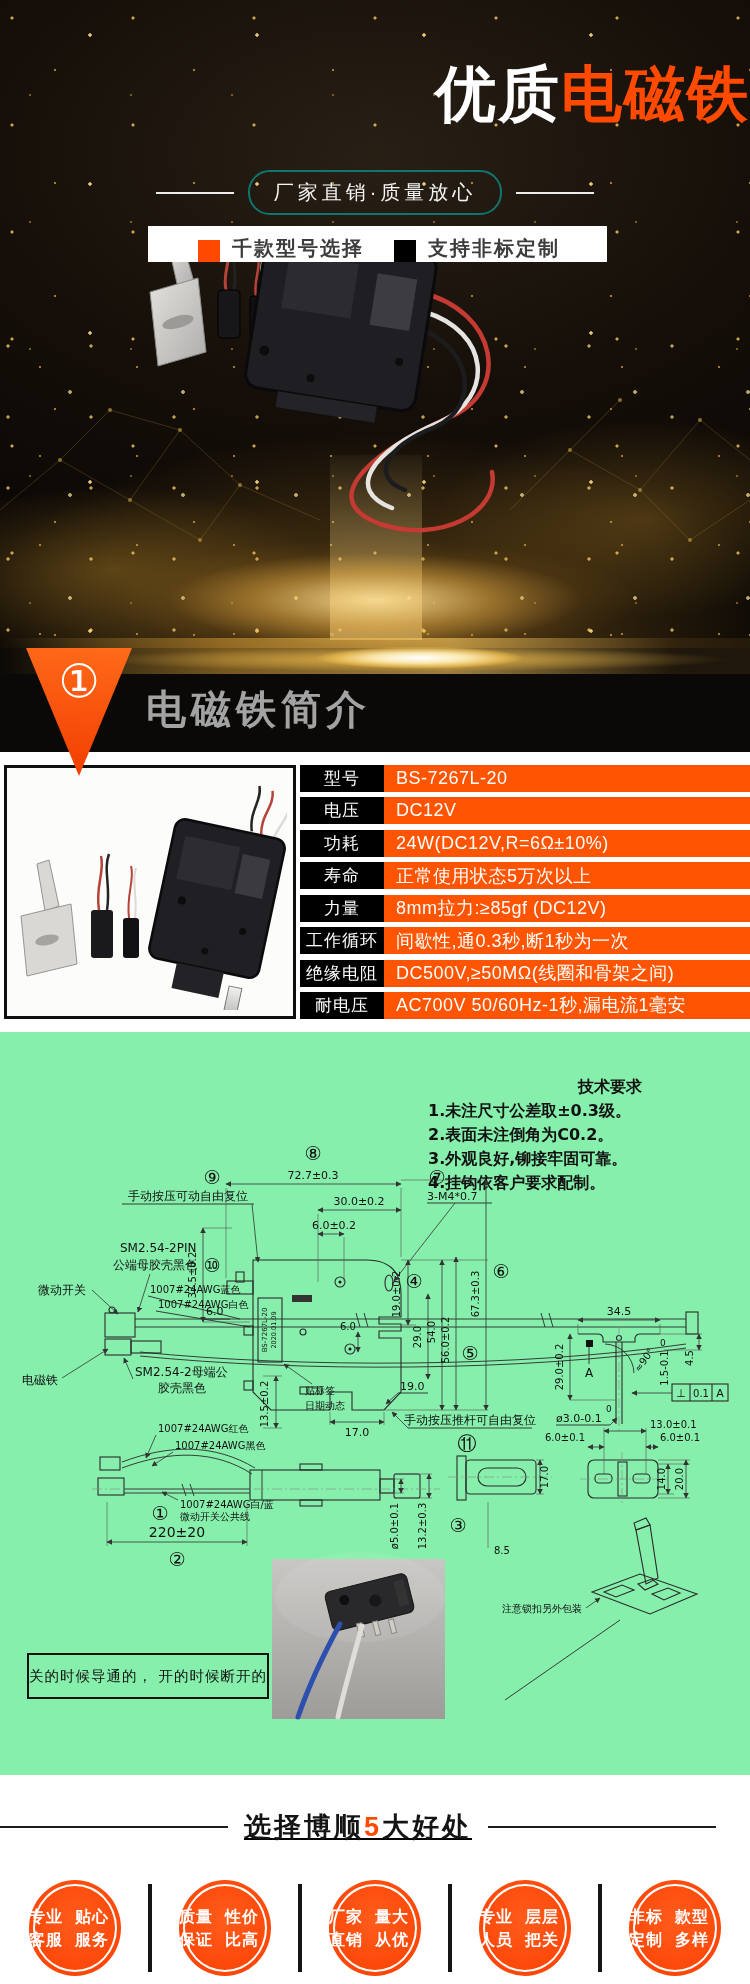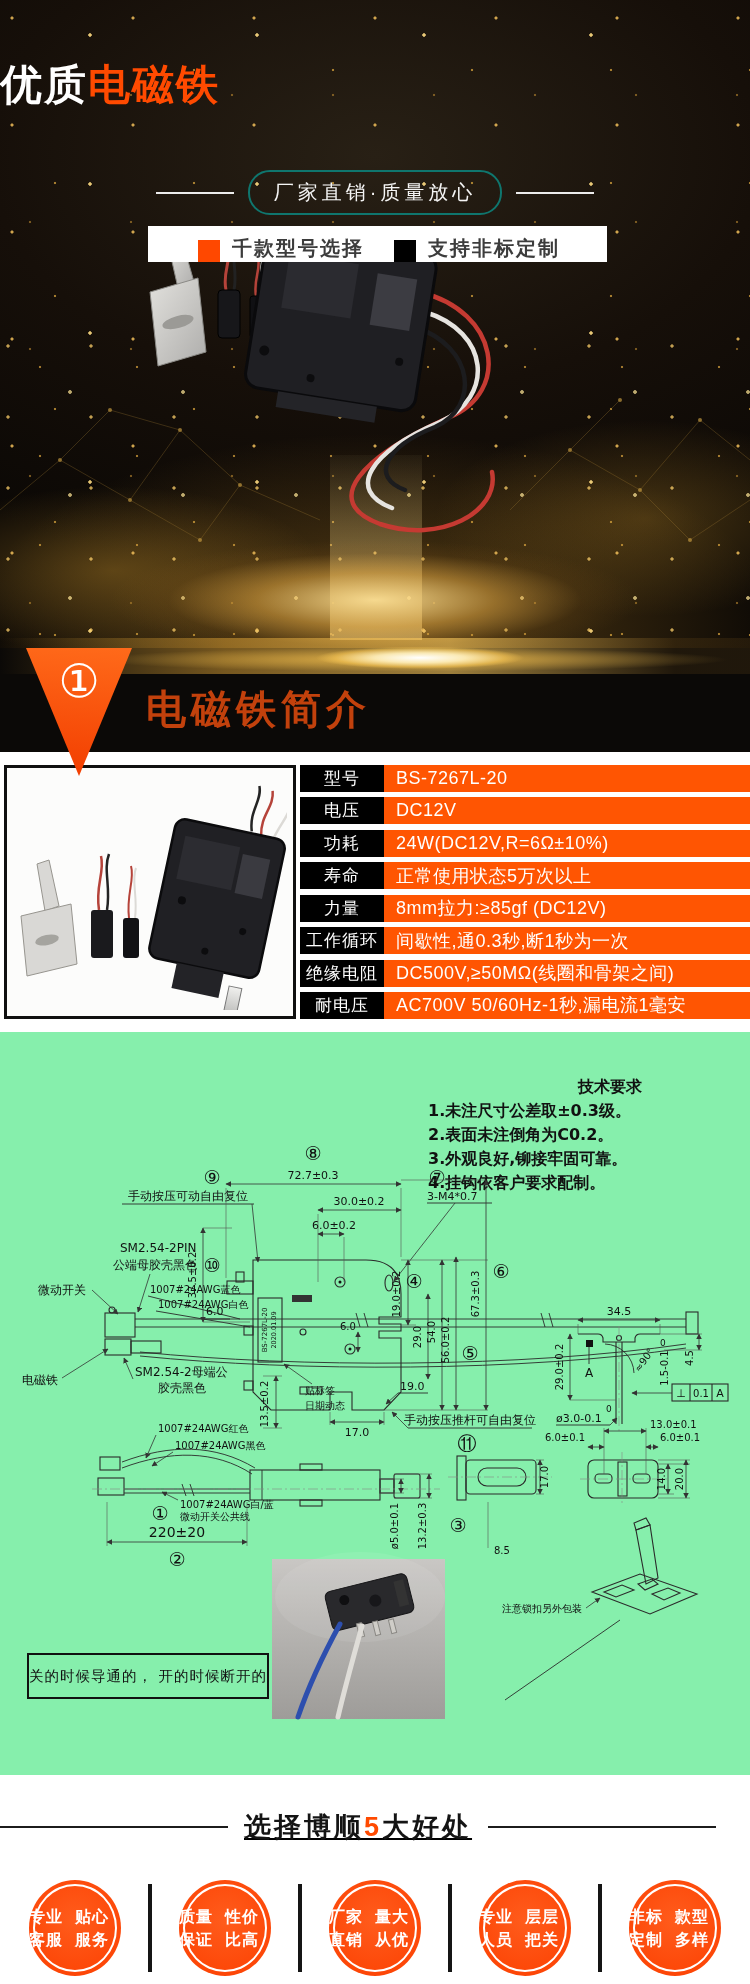--- a/index.html
+++ b/index.html
@@ -17,22 +17,22 @@
     radial-gradient(circle at 12px 18px, rgba(240,190,90,.9) 1.2px, transparent 1.9px),
     radial-gradient(circle at 55px 70px, rgba(210,160,60,.8) 1px, transparent 1.6px),
     radial-gradient(circle at 90px 35px, rgba(255,220,130,.95) 1.4px, transparent 2.1px),
     radial-gradient(circle at 30px 95px, rgba(170,125,45,.7) 1px, transparent 1.6px);
     background-size:121px 107px,139px 113px,167px 149px,101px 127px;}
   .hero-dots2{position:absolute;left:0;right:0;top:52%;bottom:0;opacity:.8;background-image:
     radial-gradient(circle at 8px 9px, rgba(250,205,105,.95) 1.3px, transparent 2px),
     radial-gradient(circle at 40px 30px, rgba(225,170,65,.85) 1px, transparent 1.6px),
     radial-gradient(circle at 70px 55px, rgba(255,230,150,.9) 1.5px, transparent 2.2px);
     background-size:83px 71px,97px 89px,113px 103px;}
-  .hero-title{position:absolute;top:64px;left:0;width:100%;margin:0;text-align:left;
-    font-size:42px;font-weight:900;letter-spacing:2px;line-height:1;z-index:4;}
+  .hero-title{position:absolute;top:64px;left:0;width:100%;margin:0;text-align:right;
+    font-size:61px;font-weight:900;letter-spacing:2px;line-height:1;z-index:4;}
   .tw{color:#ffffff;}
   .to{color:#ff4a00;}
   .banner-row{position:absolute;top:170px;left:0;width:100%;display:flex;align-items:center;justify-content:center;z-index:4;}
   .hline{width:78px;height:2px;background:#ececec;flex:none;}
   .pill{margin:0 14px;border:2px solid #0f766e;border-radius:22px;padding:7px 24px;color:#f5f5f5;
     font-size:20px;letter-spacing:4px;font-weight:500;white-space:nowrap;}
   .badge-bar{position:absolute;top:226px;left:148px;width:459px;height:36px;background:#fff;display:flex;align-items:flex-end;z-index:4;}
   .sq{width:22px;height:22px;flex:none;}
   .sq.orange{background:#ff4800;margin-left:50px;}
   .sq.black{background:#000;margin-left:30px;}
@@ -46,21 +46,21 @@
 
   
   .section-header{position:relative;width:750px;height:104px;background:#0b0907;z-index:5;}
   .spark-band{position:absolute;top:-10px;left:0;width:100%;height:36px;z-index:1;background:
     radial-gradient(ellipse 130px 14px at 56% 55%, #fff, rgba(255,240,190,.9) 35%, rgba(255,205,90,.5) 65%, transparent 80%),
     radial-gradient(ellipse 420px 16px at 55% 60%, rgba(255,200,80,.75), transparent 75%),
     linear-gradient(to right, rgba(150,105,35,0), rgba(225,165,55,.5) 30%, rgba(255,205,95,.6) 60%, rgba(150,105,35,.15) 90%);}
   .tri{position:absolute;left:26px;top:0;width:106px;height:128px;z-index:3;text-align:center;
     background:linear-gradient(185deg,#ff6a1a,#f23d00);clip-path:polygon(0 0,100% 0,50% 100%);}
   .trinum{display:inline-block;margin-top:8px;font-size:46px;color:#fff;line-height:1.1;}
-  .sec-title{position:absolute;left:146px;top:34px;margin:0;color:#c2410c;font-size:40px;font-weight:600;letter-spacing:5px;z-index:2;}
+  .sec-title{position:absolute;left:146px;top:34px;margin:0;color:#a3a3a3;font-size:40px;font-weight:600;letter-spacing:5px;z-index:2;}
 
   
   .spec{position:relative;width:750px;height:280px;background:#fff;}
   .photo-box{position:absolute;left:4px;top:13px;width:286px;height:248px;border:3px solid #101010;background:#fcfcfb;overflow:hidden;}
   .spec-table{position:absolute;left:300px;top:13px;width:516px;height:254px;display:flex;flex-direction:column;justify-content:space-between;}
   .srow{display:flex;height:27px;}
   .slabel{width:84px;flex:none;background:#000;color:#fff;font-size:17px;display:flex;align-items:center;justify-content:center;letter-spacing:1px;white-space:nowrap;}
   .sval{flex:1;background:#ff5502;color:#fff;font-size:18px;display:flex;align-items:center;padding-left:12px;font-weight:500;letter-spacing:.5px;white-space:nowrap;}
 
   

